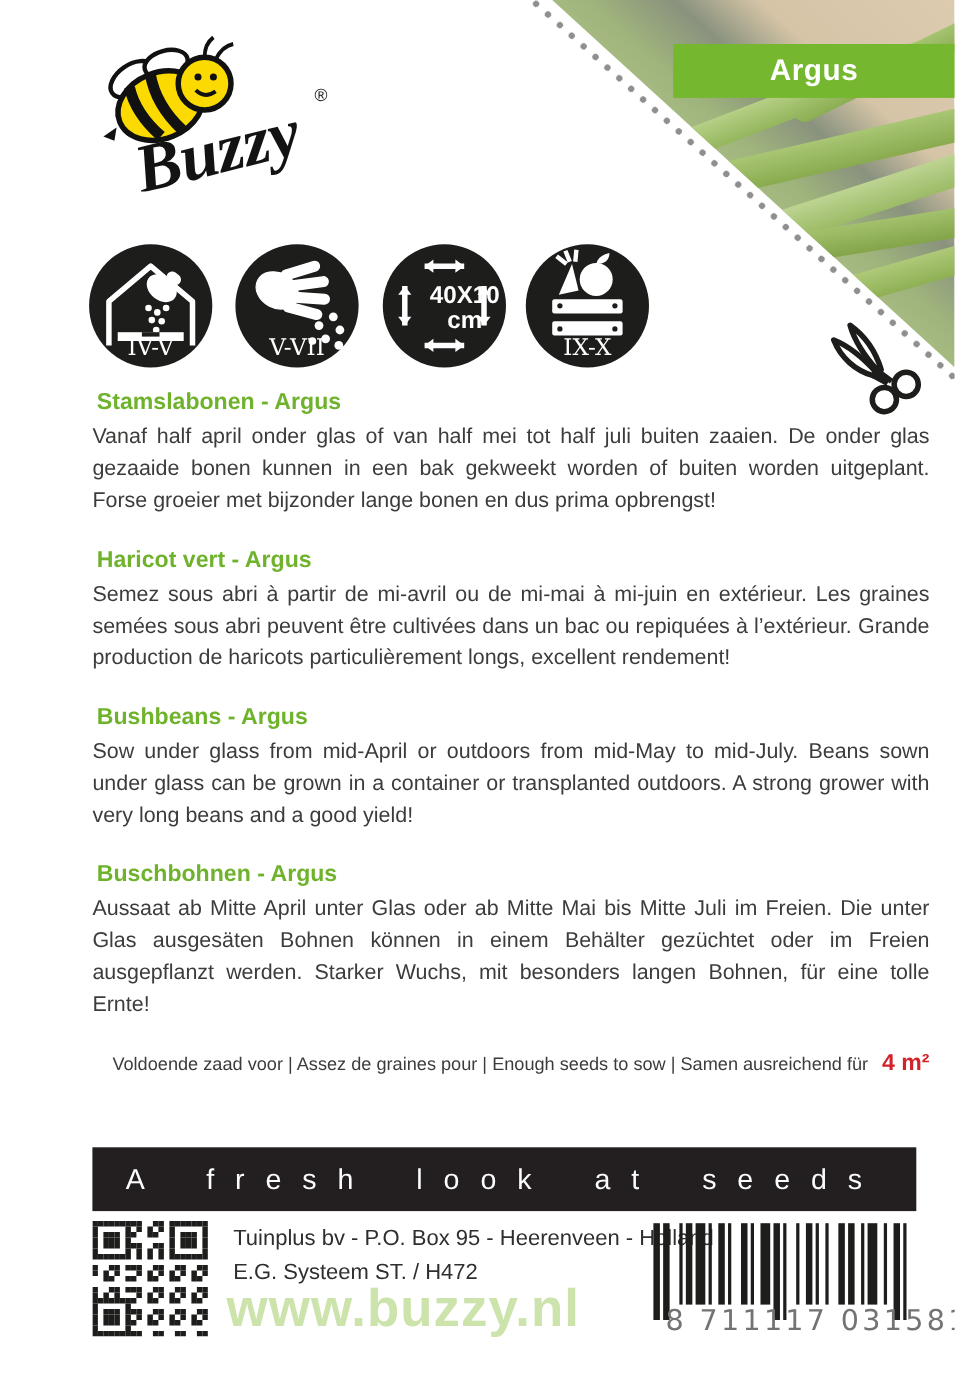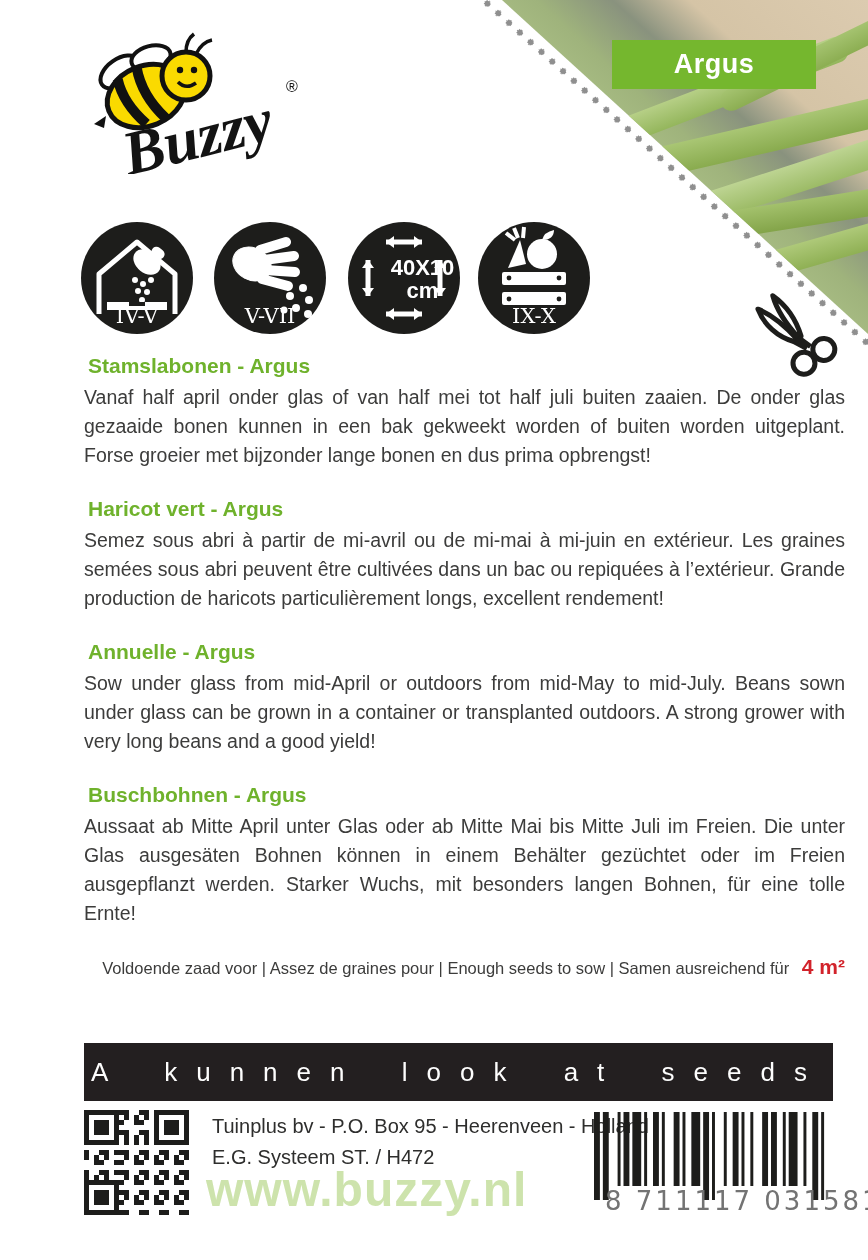--- a/index.html
+++ b/index.html
@@ -10,21 +10,21 @@
   .logo{position:absolute;left:68px;top:24px;width:250px;height:150px;}
 
   
   .photo{position:absolute;left:0;top:0;width:868px;height:370px;
          clip-path:polygon(502px 0,868px 0,868px 334px);
          background:linear-gradient(222deg,
            #dccbb0 0%, #d5c4a6 14%, #89927e 20%, #9fb37c 26%,
            #b7cd90 38%, #a9c27f 52%, #8b9c6b 62%, #68715f 72%,
            #5d655c 80%, #c9b89a 91%, #d8c7ab 100%);}
   .bean{position:absolute;border-radius:18px;}
-  .argus-banner{position:absolute;left:612px;top:40px;width:204px;height:49px;
+  .argus-banner{position:absolute;left:612px;top:40px;width:256px;height:49px;
          display:flex;align-items:center;justify-content:center;
          color:#fff;font-weight:bold;font-size:27px;letter-spacing:.5px;}
 
   
   .cutline{position:absolute;left:484px;top:-4px;width:520px;height:9px;
          transform-origin:0 50%;transform:rotate(41.8deg);
          background-image:radial-gradient(circle 3.2px at 4.5px 4.5px,#8f8f8f 95%,transparent);
          background-size:14.5px 9px;background-repeat:repeat-x;}
   .scissors{position:absolute;left:742px;top:285px;width:100px;height:100px;}
 
@@ -190,33 +190,33 @@
       </g>
     </svg>
     <div class="icon-label">IX-X</div>
   </div>
 
   <div class="content">
     <h3>Stamslabonen - Argus</h3>
     <p>Vanaf half april onder glas of van half mei tot half juli buiten zaaien. De onder glas gezaaide bonen kunnen in een bak gekweekt worden of buiten worden uitgeplant. Forse groeier met bijzonder lange bonen en dus prima opbrengst!</p>
     <h3>Haricot vert - Argus</h3>
     <p>Semez sous abri à partir de mi-avril ou de mi-mai à mi-juin en extérieur. Les graines semées sous abri peuvent être cultivées dans un bac ou repiquées à l’extérieur. Grande production de haricots particulièrement longs, excellent rendement!</p>
-    <h3>Annuelle - Argus</h3>
+    <h3>Bushbeans - Argus</h3>
     <p>Sow under glass from mid-April or outdoors from mid-May to mid-July. Beans sown under glass can be grown in a container or transplanted outdoors. A strong grower with very long beans and a good yield!</p>
     <h3>Buschbohnen - Argus</h3>
     <p>Aussaat ab Mitte April unter Glas oder ab Mitte Mai bis Mitte Juli im Freien. Die unter Glas ausgesäten Bohnen können in einem Behälter gezüchtet oder im Freien ausgepflanzt werden. Starker Wuchs, mit besonders langen Bohnen, für eine tolle Ernte!</p>
 
     <div class="seedsline">
       <span>Voldoende zaad voor | Assez de graines pour | Enough seeds to sow | Samen ausreichend für</span>
       <span class="area">4 m²</span>
     </div>
   </div>
 
   <div class="slogan">
-    <span>A kunnen look at seeds</span>
+    <span>A fresh look at seeds</span>
   </div>
 
   <svg class="qr" id="qr" viewBox="0 0 105 105">
       <rect x="0" y="0" width="5" height="5" fill="#1d1d1b"></rect>
       <rect x="5" y="0" width="5" height="5" fill="#1d1d1b"></rect>
       <rect x="10" y="0" width="5" height="5" fill="#1d1d1b"></rect>
       <rect x="15" y="0" width="5" height="5" fill="#1d1d1b"></rect>
       <rect x="20" y="0" width="5" height="5" fill="#1d1d1b"></rect>
       <rect x="25" y="0" width="5" height="5" fill="#1d1d1b"></rect>
       <rect x="30" y="0" width="5" height="5" fill="#1d1d1b"></rect>

